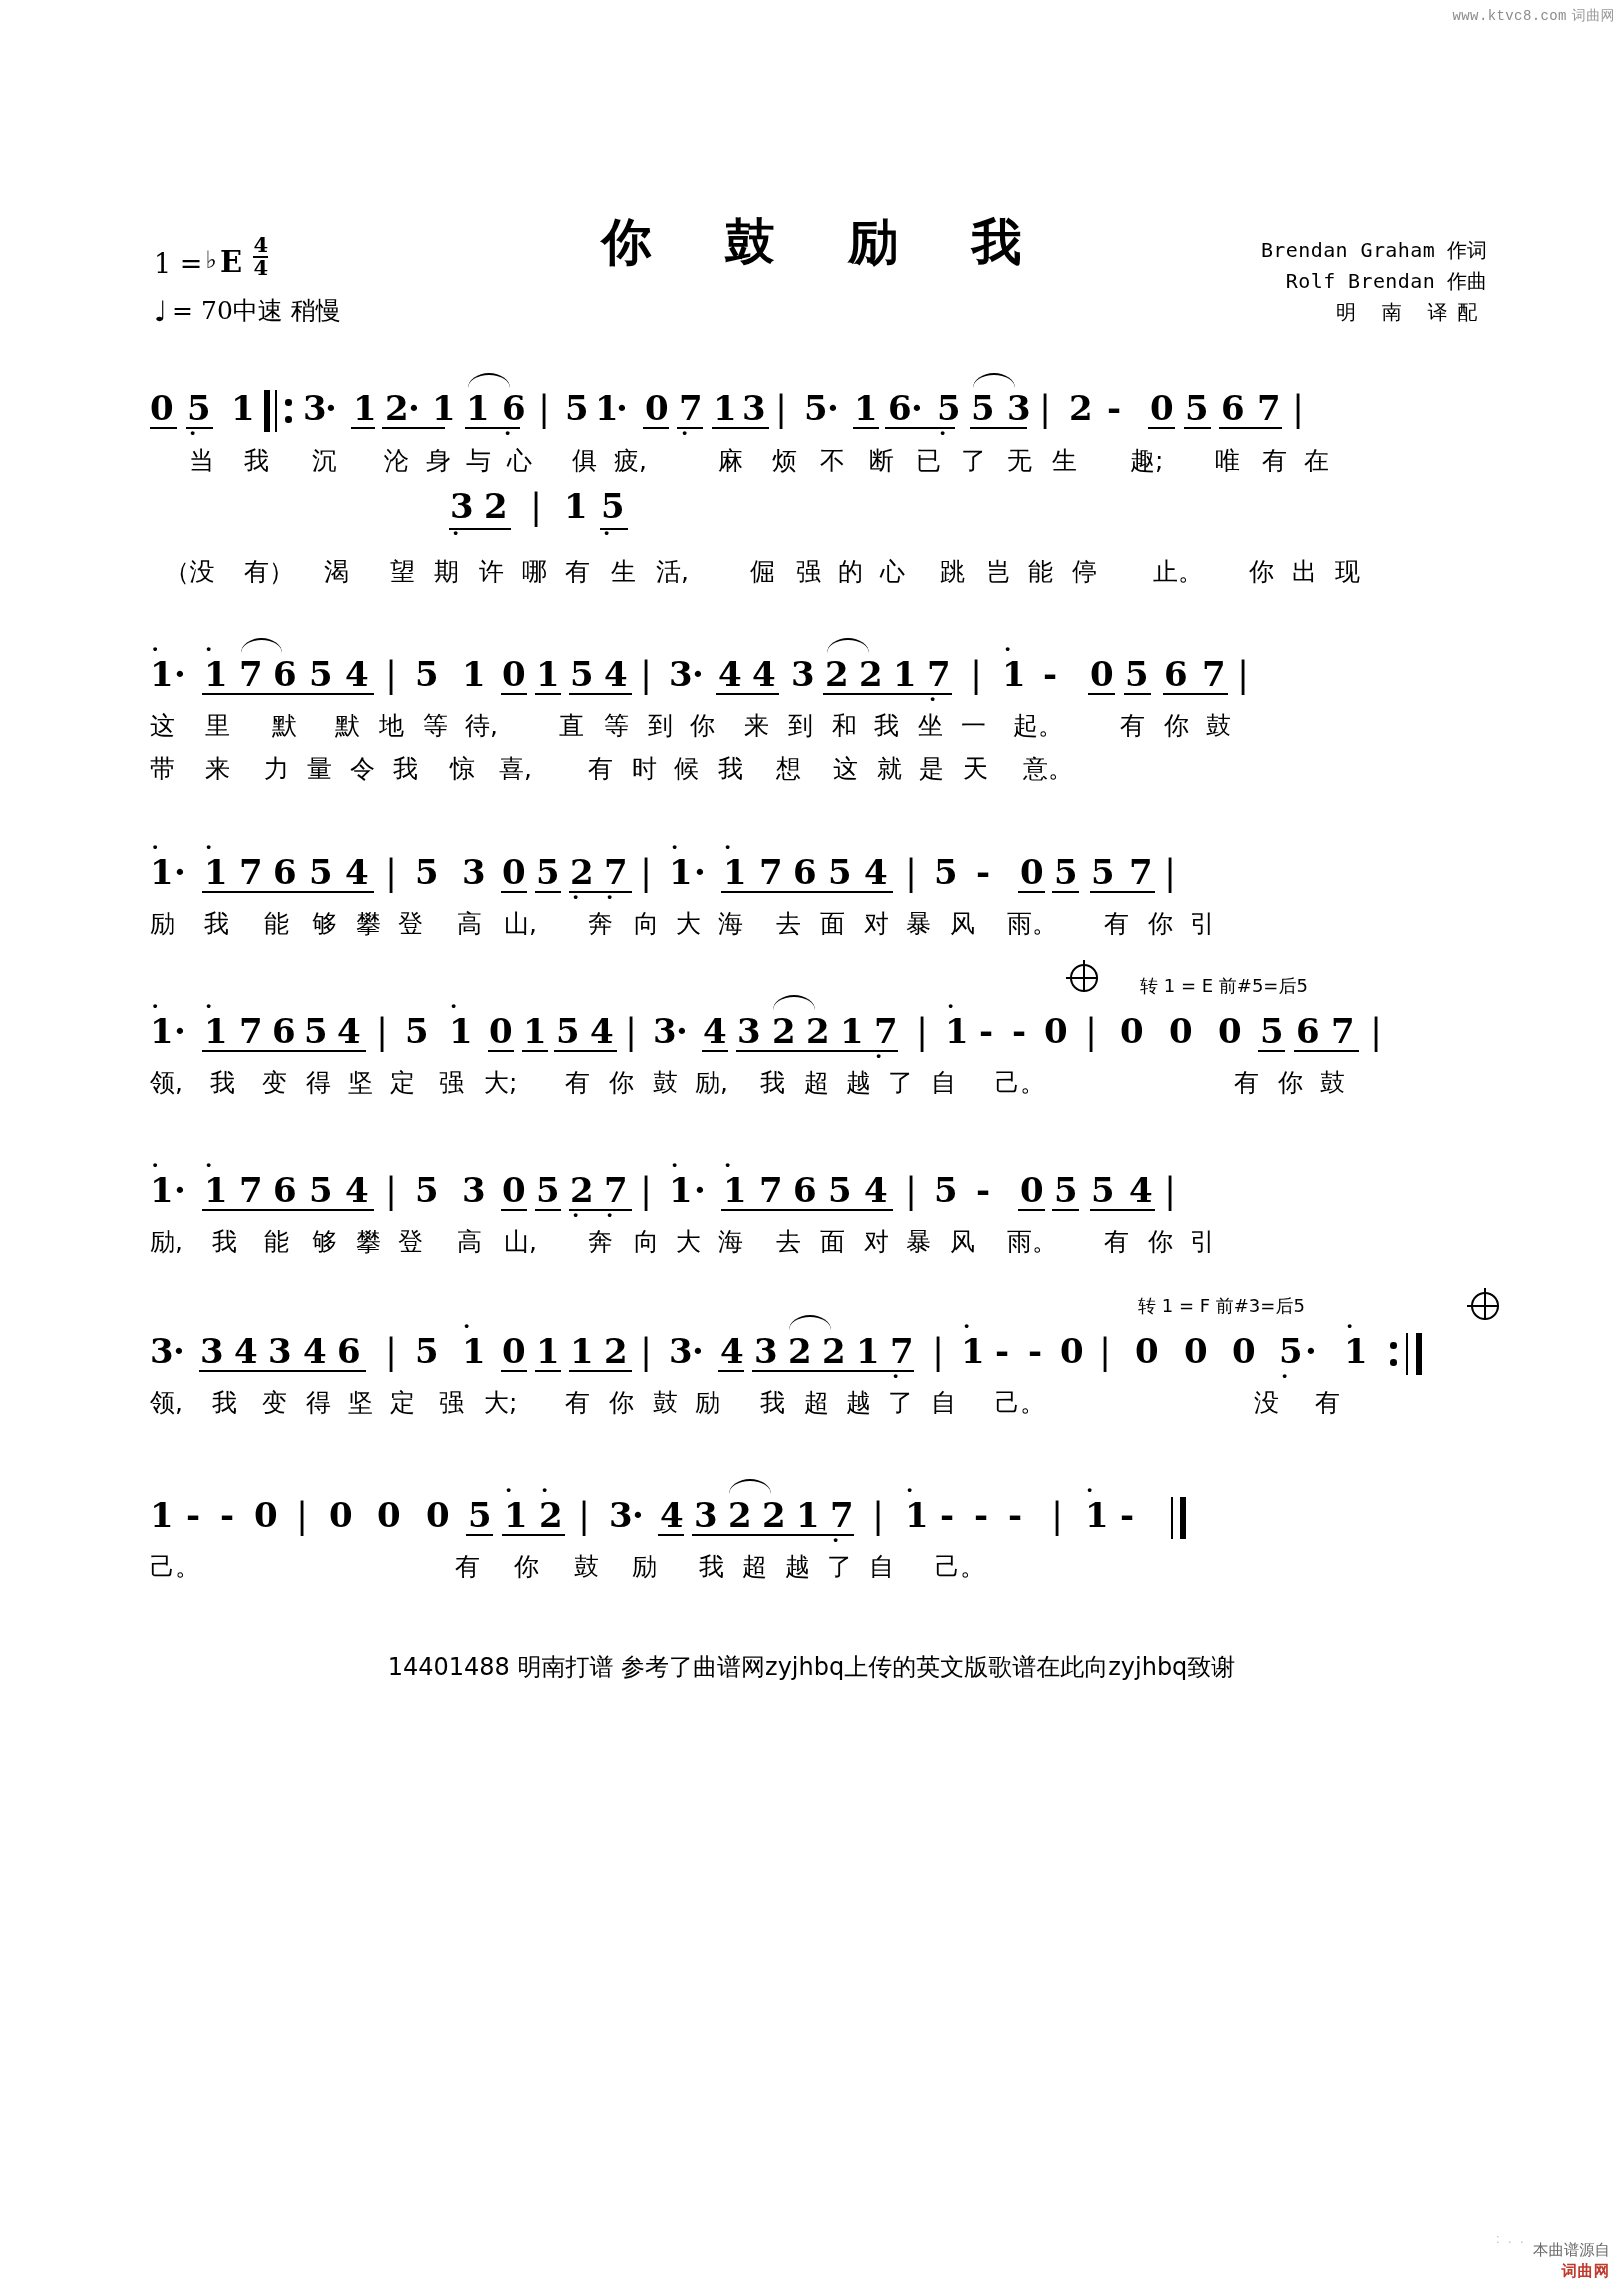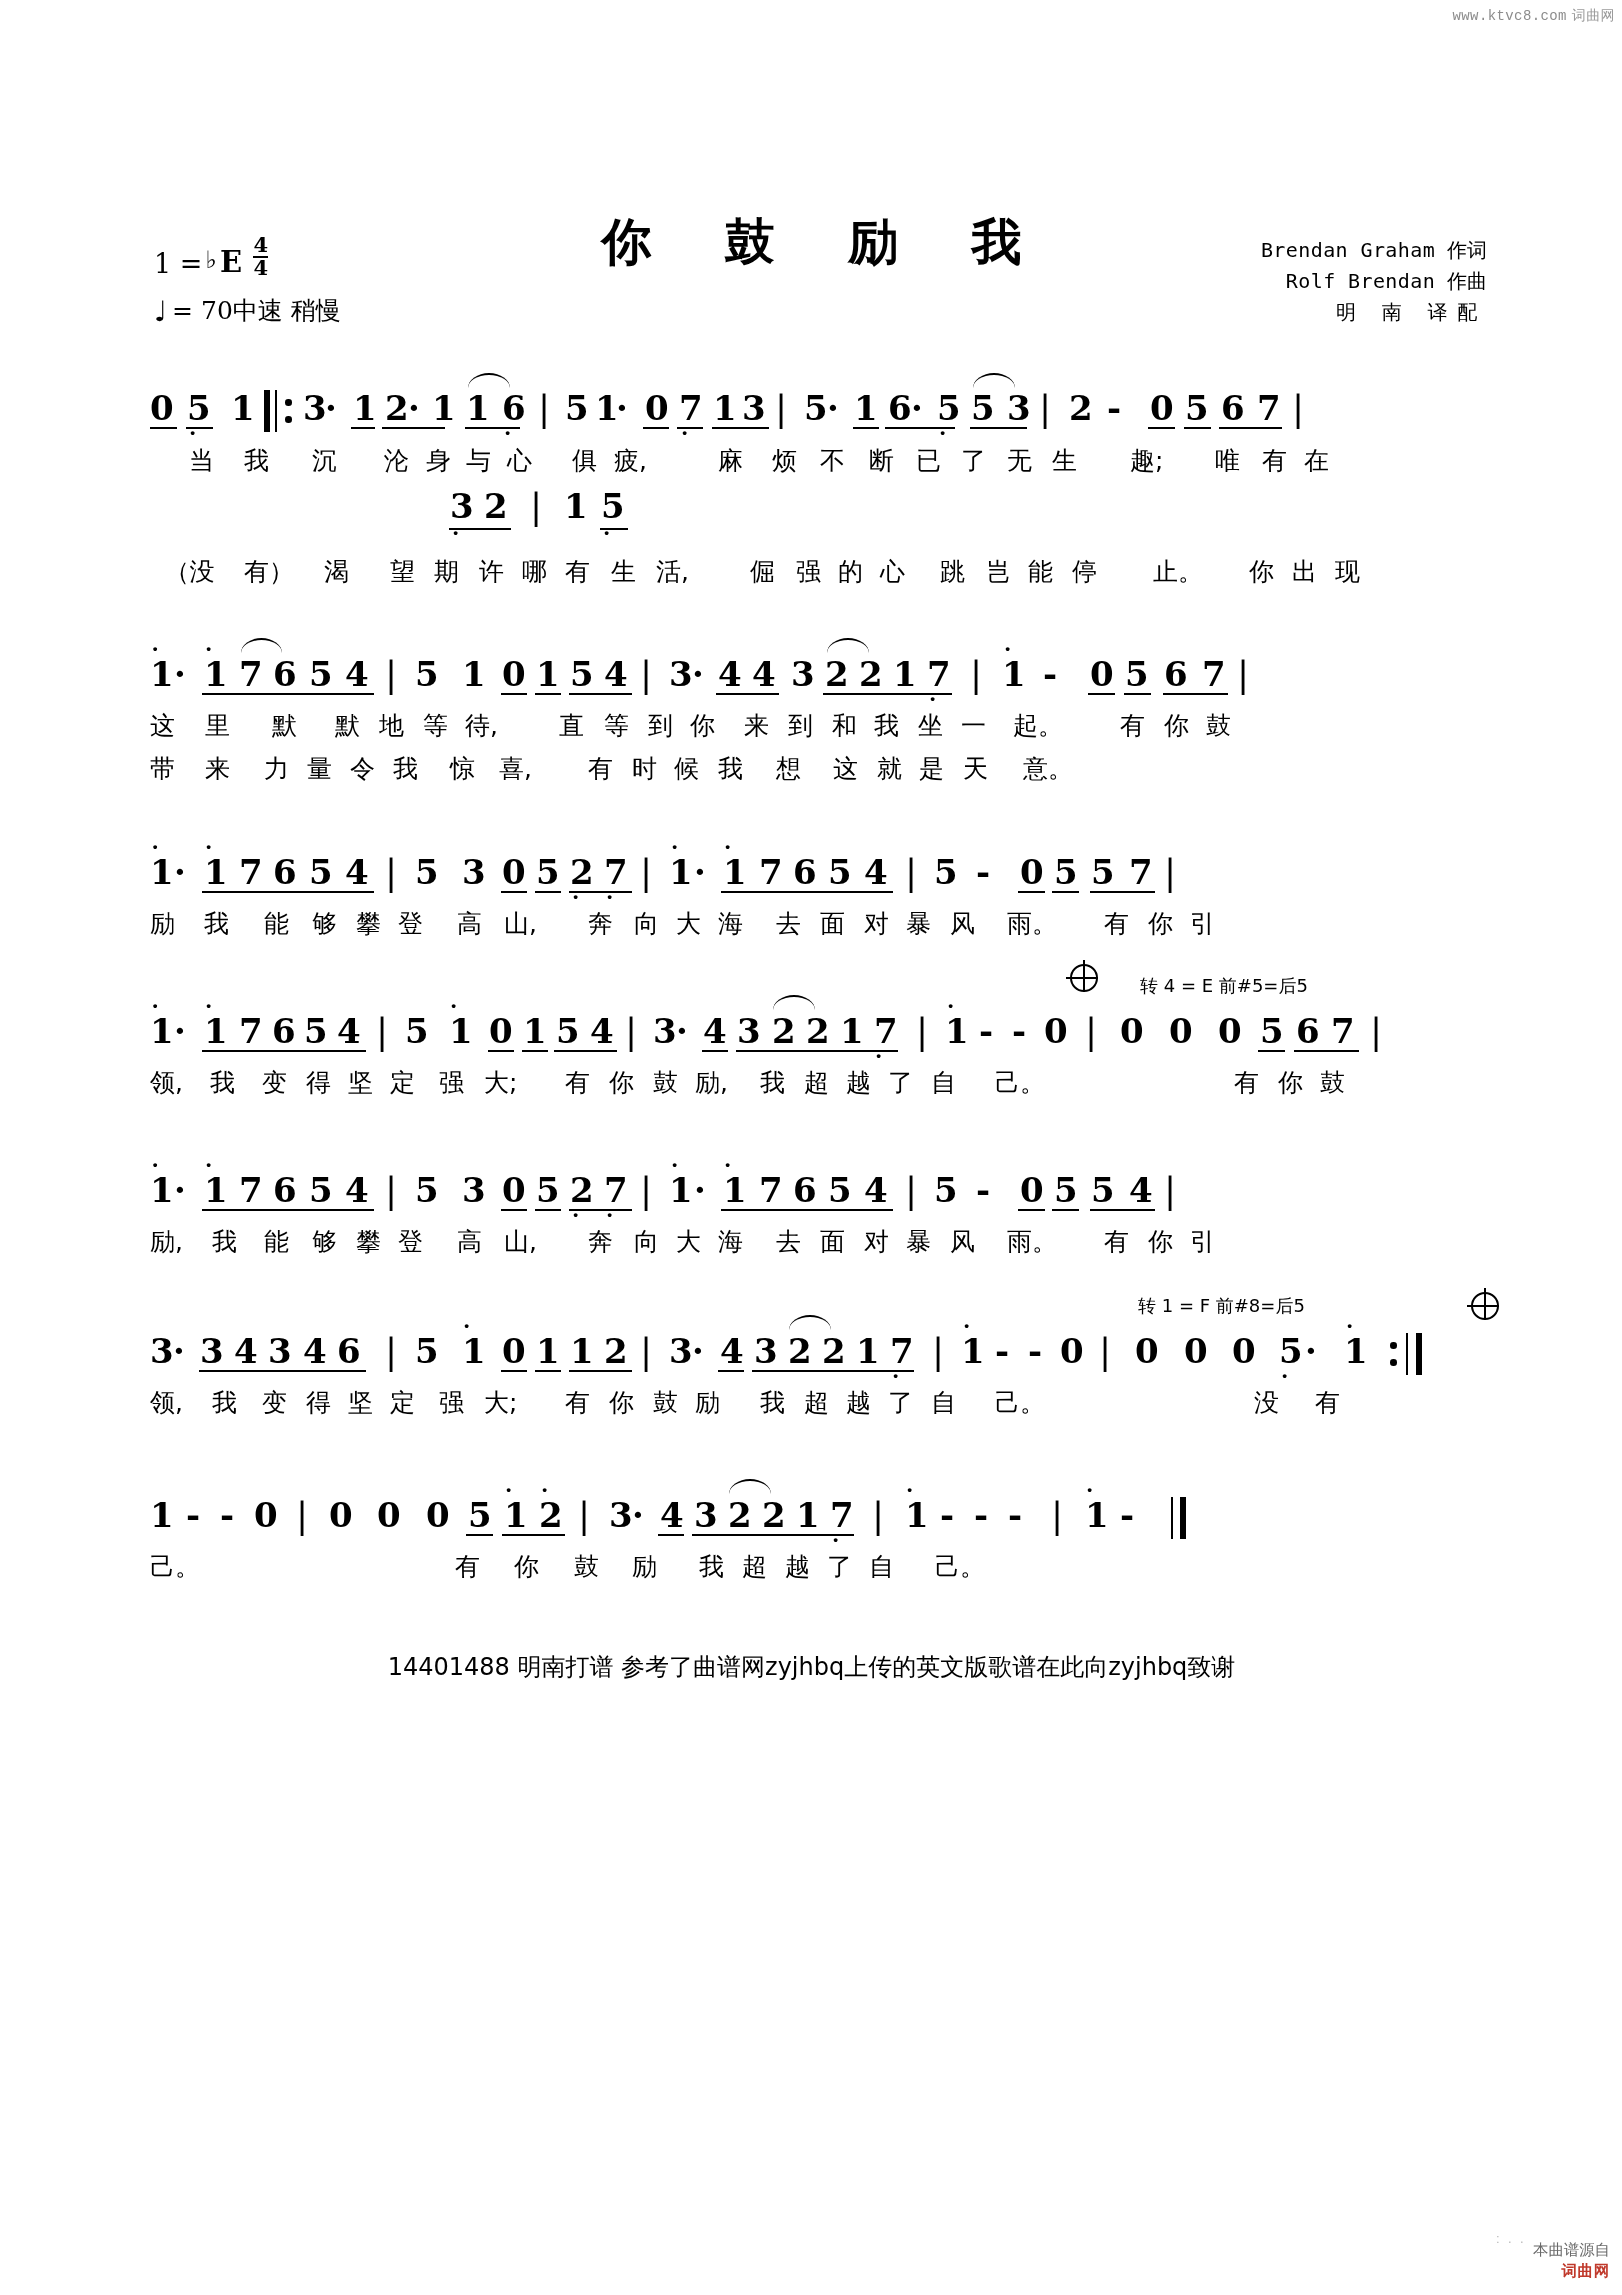--- a/index.html
+++ b/index.html
@@ -613,21 +613,21 @@
     <span class="w" style="left:800px;">风</span>
     <span class="w" style="left:857px;">雨。</span>
     <span class="w" style="left:954px;">有</span>
     <span class="w" style="left:998px;">你</span>
     <span class="w" style="left:1040px;">引</span>
   </div>
 </div>
 
 <div class="system" style="top:1011px;">
   <div class="modmark" style="left:990px; top:-37px;">
-    <span>转 4 = E 前#5=后5</span>
+    <span>转 1 = E 前#5=后5</span>
   </div>
   <span class="coda" style="left:920px; top:-47px;"></span>
 
   <div class="notes">
     <span class="tok" style="left:0px;">1</span>
     <span class="tok" style="left:1.6px; top:-18px; font-size:21px;">·</span>
     <span class="tok" style="left:24px;">·</span>
     <span class="tok" style="left:54px;">1</span>
     <span class="tok" style="left:55px; top:-18px; font-size:21px;">·</span>
     <span class="tok" style="left:89px;">7</span>
@@ -777,21 +777,21 @@
     <span class="w" style="left:800px;">风</span>
     <span class="w" style="left:857px;">雨。</span>
     <span class="w" style="left:954px;">有</span>
     <span class="w" style="left:998px;">你</span>
     <span class="w" style="left:1040px;">引</span>
   </div>
 </div>
 
 <div class="system" style="top:1331px;">
   <div class="modmark" style="left:988px; top:-37px;">
-    <span>转 1 = F 前#8=后5</span>
+    <span>转 1 = F 前#3=后5</span>
   </div>
   <span class="coda" style="left:1321px; top:-39px;"></span>
 
   <div class="notes">
     <span class="tok" style="left:0px;">3</span>
     <span class="tok" style="left:23px;">·</span>
     <span class="tok" style="left:50px;">3</span>
     <span class="tok" style="left:84px;">4</span>
     <span class="tok" style="left:118px;">3</span>
     <span class="tok" style="left:153px;">4</span>

